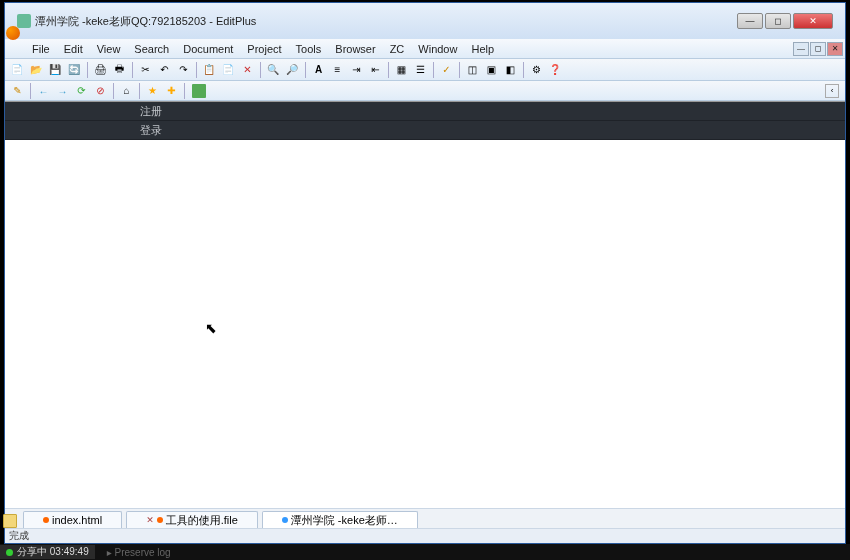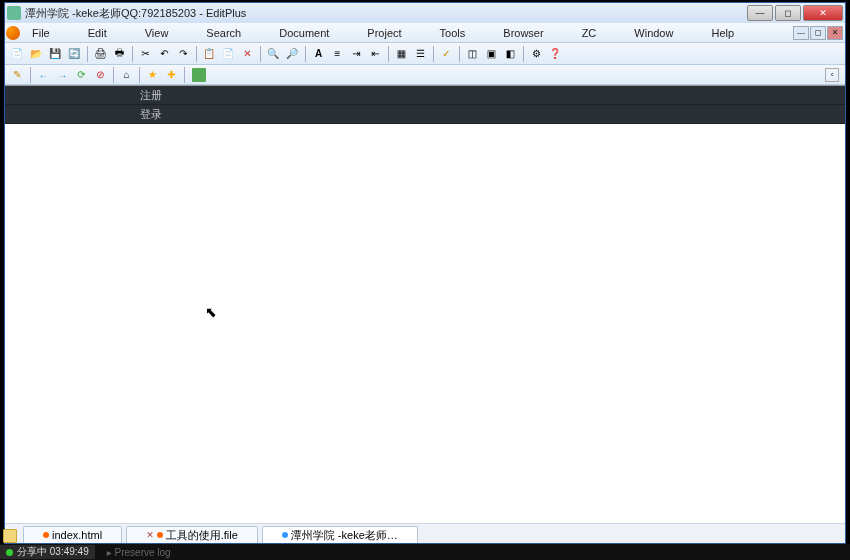--- a/index.html
+++ b/index.html
@@ -1,27 +1,27 @@
 <!DOCTYPE html>
 <html><head>
 <meta charset="utf-8">
 <style>
 * { margin: 0; padding: 0; box-sizing: border-box; font-family: "Segoe UI", Tahoma, sans-serif; }
 body { width: 850px; height: 560px; overflow: hidden; background: #000; position: relative; }
 
 .window { width: 842px; height: 542px; margin: 2px auto 0; background: #d6e5f5; border: 1px solid #2a5a9c; display: flex; flex-direction: column; }
 
-.titlebar { height: 20px; background: linear-gradient(#e8f0fa, #cfe0f4); display: flex; align-items: center; padding: 0 2px; font-size: 11px; color: #222; }
+.titlebar { height: 36px; background: linear-gradient(#e8f0fa, #cfe0f4); display: flex; align-items: center; padding: 0 12px; font-size: 11px; color: #222; }
 .titlebar .icon { width: 14px; height: 14px; background: #6b9; border-radius: 2px; margin-right: 4px; }
 .titlebar .title { flex: 1; }
 .winbtns { display: flex; gap: 2px; }
 .winbtn { width: 26px; height: 16px; background: linear-gradient(#e8e8e8,#c8c8c8); border: 1px solid #888; border-radius: 2px; font-size: 9px; display: flex; align-items: center; justify-content: center; cursor: pointer; }
 .winbtn.close { background: linear-gradient(#e77,#c33); color: #fff; width: 40px; }
 
-.menubar { height: 20px; background: linear-gradient(#f6f9fd,#e0ecf8); display: flex; align-items: center; font-size: 11px; color: #222; padding-left: 20px; border-bottom: 1px solid #b8cce0; gap: 24px; }
+.menubar { height: 20px; background: linear-gradient(#f6f9fd,#e0ecf8); display: flex; align-items: center; font-size: 11px; color: #222; padding-left: 20px; border-bottom: 1px solid #b8cce0; }
 .menubar .ffx { width: 14px; height: 14px; background: radial-gradient(circle at 30% 30%, #f90, #d50); border-radius: 50%; position: absolute; left: 6px; top: 26px; }
 .menubar span { padding: 2px 7px; cursor: pointer; }
 .menubar span:first-child { text-decoration: underline; }
 .menubar .mright { margin-left: auto; display: flex; gap: 1px; padding-right: 2px; }
 .menubar .mright .mbtn { width: 16px; height: 14px; background: #dce8f4; border: 1px solid #9ab; font-size: 8px; display: flex; align-items: center; justify-content: center; cursor: pointer; }
 .menubar .mright .mbtn.x { background: #d88; }
 
 .toolbar { height: 22px; background: linear-gradient(#f4f7fb,#e0ecf8); border-bottom: 1px solid #b8cce0; display: flex; align-items: center; padding: 0 4px; gap: 2px; }
 .tbtn { width: 17px; height: 17px; border: 1px solid transparent; border-radius: 2px; display: flex; align-items: center; justify-content: center; font-size: 10px; cursor: pointer; }
 .tsep { width: 1px; height: 16px; background: #aac; margin: 0 2px; }
@@ -160,20 +160,23 @@
       <span class="x">✕</span>
       <span class="dot"></span>
       <span>工具的使用.file</span>
     </div>
     <div class="tab active">
       <span class="actdot"></span>
       <span>潭州学院 -keke老师…</span>
     </div>
   </div>
 
+  <div class="status">
+    <span>完成</span>
+  </div>
 
 </div>
 
 <div class="taskbar">
   <div class="share">
     <span class="gdot"></span>
     <span>分享中 03:49:49</span>
   </div>
   <span class="faded">▸ Preserve log</span>
 </div>

